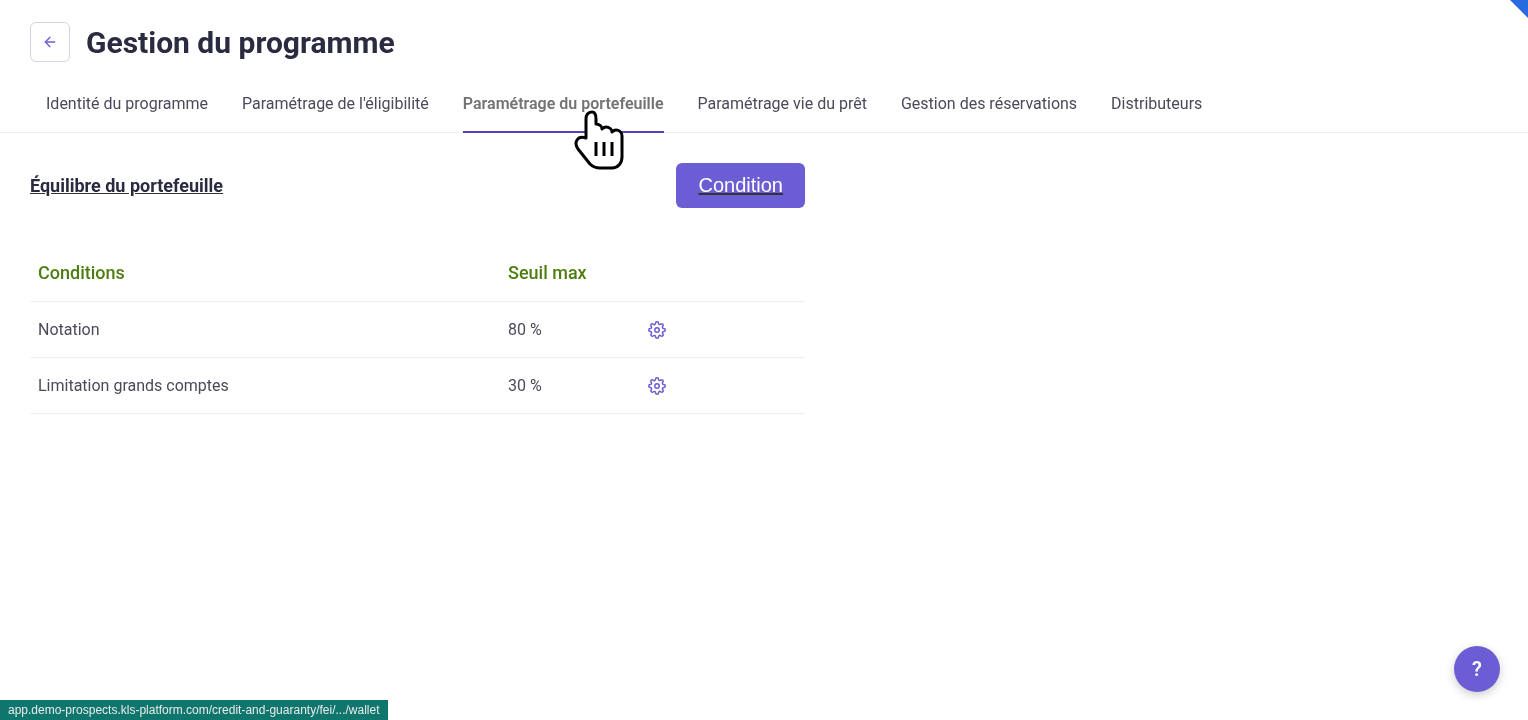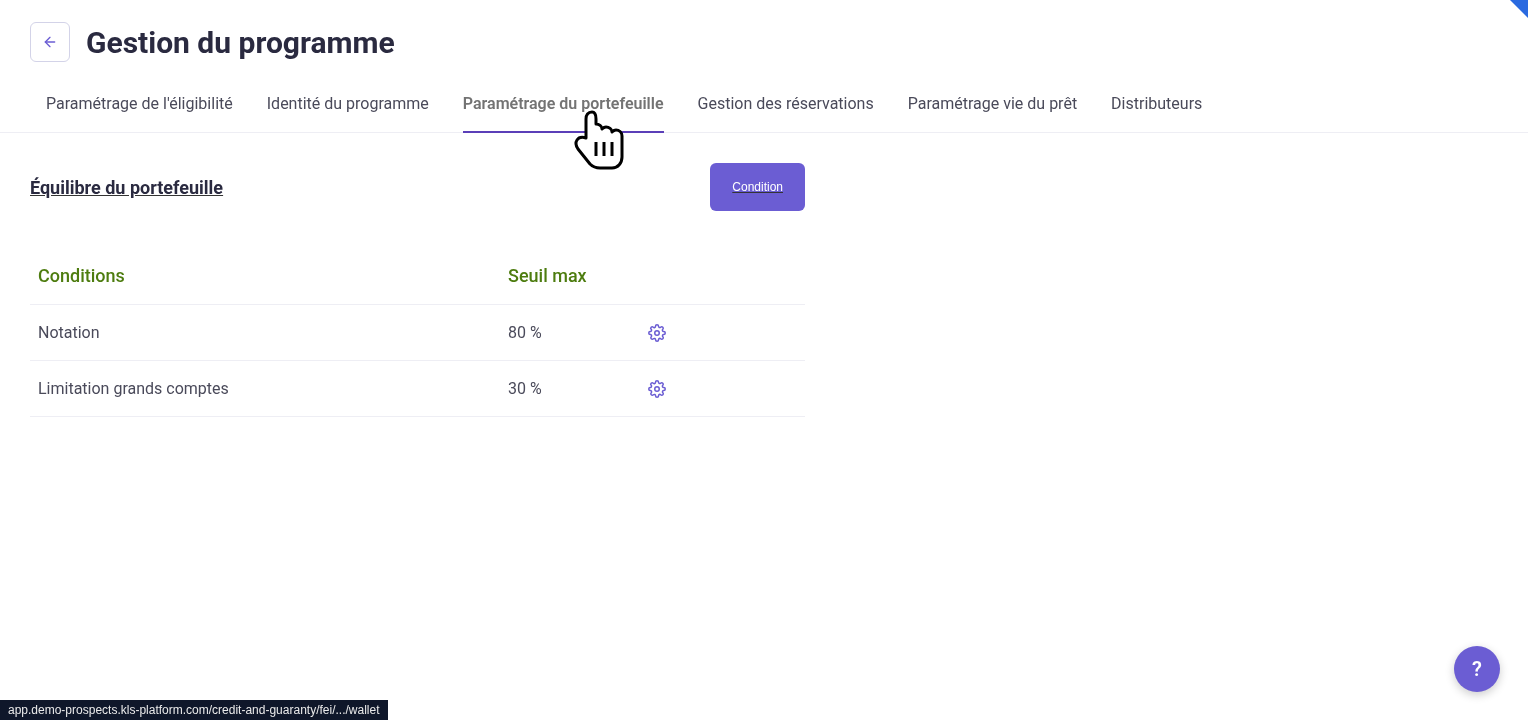--- a/index.html
+++ b/index.html
@@ -68,22 +68,22 @@
       font-size: 18px;
       font-weight: 700;
       color: #2a2a40;
       flex: 1;
     }
     .condition-btn {
       background: #6b5dd3;
       color: #fff;
       border: none;
       border-radius: 6px;
-      padding: 17px 22px;
-      font-size: 12px;
+      padding: 11px 22px;
+      font-size: 20px;
       cursor: pointer;
     }
     .table {
       margin-top: 36px;
       width: 775px;
     }
     .row {
       display: flex;
       align-items: center;
       padding: 18px 8px;
@@ -101,21 +101,21 @@
     .col-action { flex: 0 0 40px; display:flex; align-items:center; }
     .gear-icon {
       width: 18px; height: 18px;
       cursor: pointer;
       color: #6b5dd3;
     }
     .status-bar {
       position: absolute;
       bottom: 0;
       left: 0;
-      background: #0f172a;
+      background: #0f766e;
       color: #eaeaea;
       font-size: 12px;
       padding: 3px 8px;
       font-family: Arial, sans-serif;
     }
     .help-fab {
       position: absolute;
       right: 28px;
       bottom: 28px;
       width: 46px;
@@ -155,25 +155,25 @@
   <button class="back-btn">
     <svg width="16" height="16" viewBox="0 0 24 24" fill="none" stroke="currentColor" stroke-width="2" stroke-linecap="round" stroke-linejoin="round">
         <line x1="19" y1="12" x2="5" y2="12"></line>
         <polyline points="12 19 5 12 12 5"></polyline>
       </svg>
   </button>
   <h1 class="page-title">Gestion du programme</h1>
 </div>
 
 <div class="tabs">
+  <div class="tab">Identité du programme</div>
   <div class="tab">Paramétrage de l'éligibilité</div>
-  <div class="tab">Identité du programme</div>
   <div class="tab active">Paramétrage du portefeuille</div>
+  <div class="tab">Paramétrage vie du prêt</div>
   <div class="tab">Gestion des réservations</div>
-  <div class="tab">Paramétrage vie du prêt</div>
   <div class="tab">Distributeurs</div>
 </div>
 
 <div class="content">
   <div class="content-header">
     <div class="section-title">Équilibre du portefeuille</div>
     <button class="condition-btn">Condition</button>
   </div>
 
   <div class="table">

